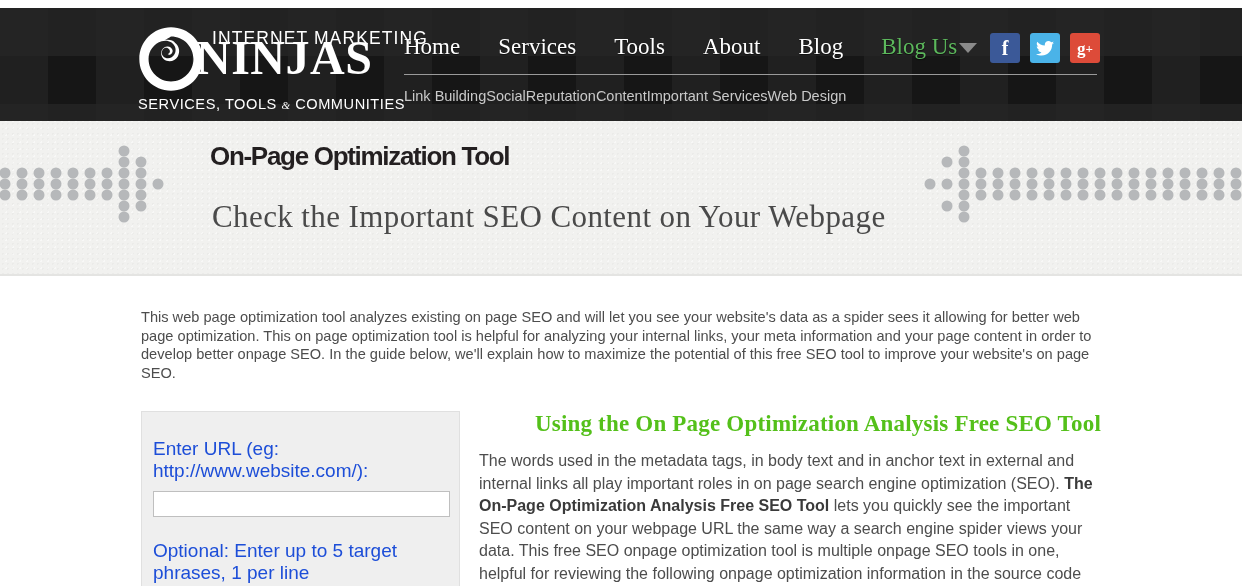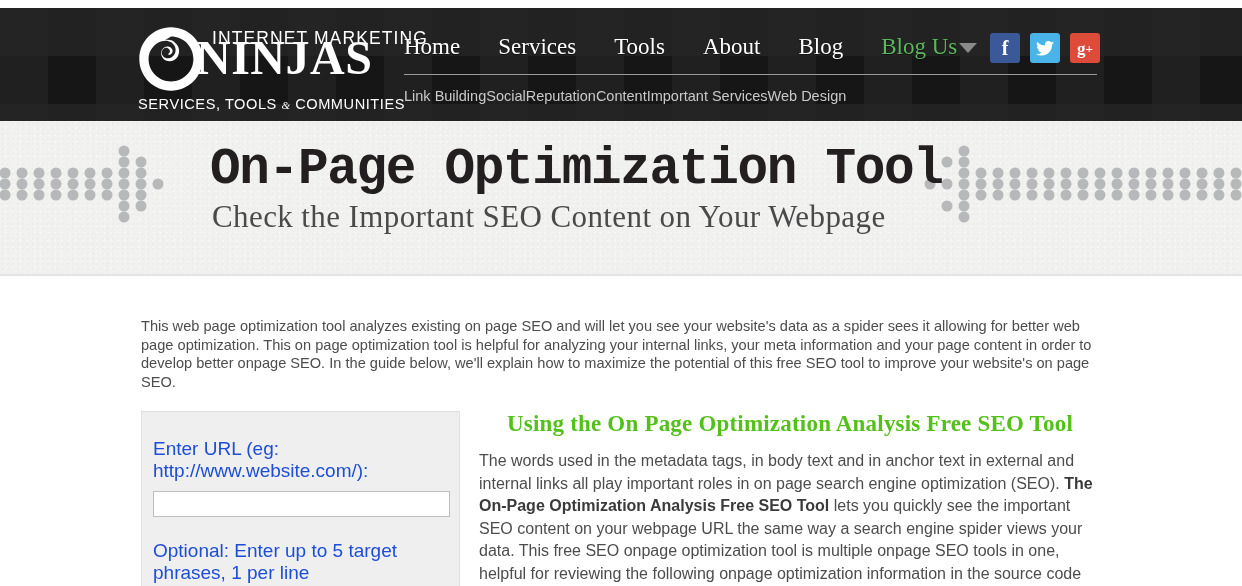--- a/index.html
+++ b/index.html
@@ -177,23 +177,23 @@
       radial-gradient(rgba(0,0,0,0.022) 1px, transparent 1px),
       radial-gradient(rgba(255,255,255,0.5) 1px, transparent 1px);
     background-size: 5px 5px, 7px 7px;
     background-position: 0 0, 3px 4px;
     pointer-events: none;
   }
   .hero-title {
     position: absolute;
     left: 210px;
     top: 20px;
-    font-family: Liberation Mono, monospace;
+    font-family: Liberation Sans, sans-serif;
     font-weight: bold;
-    font-size: 51px;
+    font-size: 26px;
     letter-spacing: -1.3px;
     color: #231f20;
     white-space: nowrap;
   }
   .hero-sub {
     position: absolute;
     left: 212px;
     top: 78px;
     font-family: "Liberation Serif", serif;
     font-size: 31px;
@@ -208,21 +208,21 @@
   
   .content {
     position: relative;
     width: 1242px;
     height: 318px;
     background: #fff;
   }
   .intro {
     position: absolute;
     left: 141px;
-    top: 41px;
+    top: 32px;
     width: 960px;
     font-size: 14.6px;
     line-height: 18.6px;
     color: #4d4d4d;
   }
 
   .cols {
     position: absolute;
     left: 141px;
     top: 135px;
@@ -273,21 +273,21 @@
   .right-col {
     position: absolute;
     left: 338px;
     top: 0;
     width: 622px;
   }
   .right-heading {
     font-family: "Liberation Serif", serif;
     font-size: 23px;
     color: #54c01a;
-    text-align: center;
+    text-align: right;
     letter-spacing: 0.2px;
     white-space: nowrap;
     margin-bottom: 13px;
   }
   .right-body {
     font-size: 16px;
     line-height: 22.6px;
     color: #4d4d4d;
   }
   .right-body b { color: #3a3a3a; }

